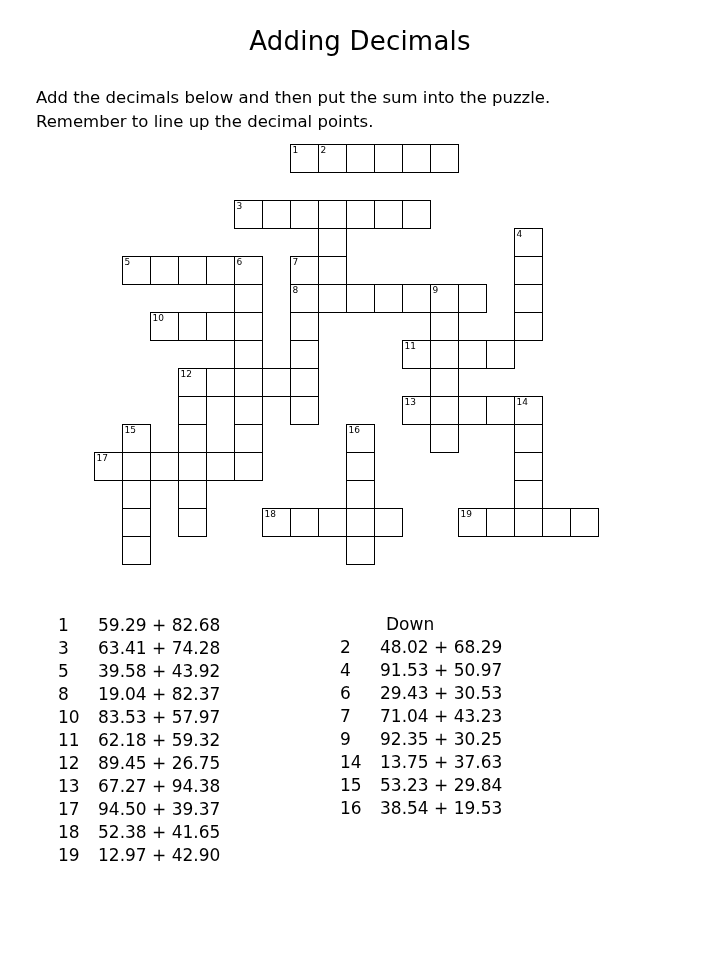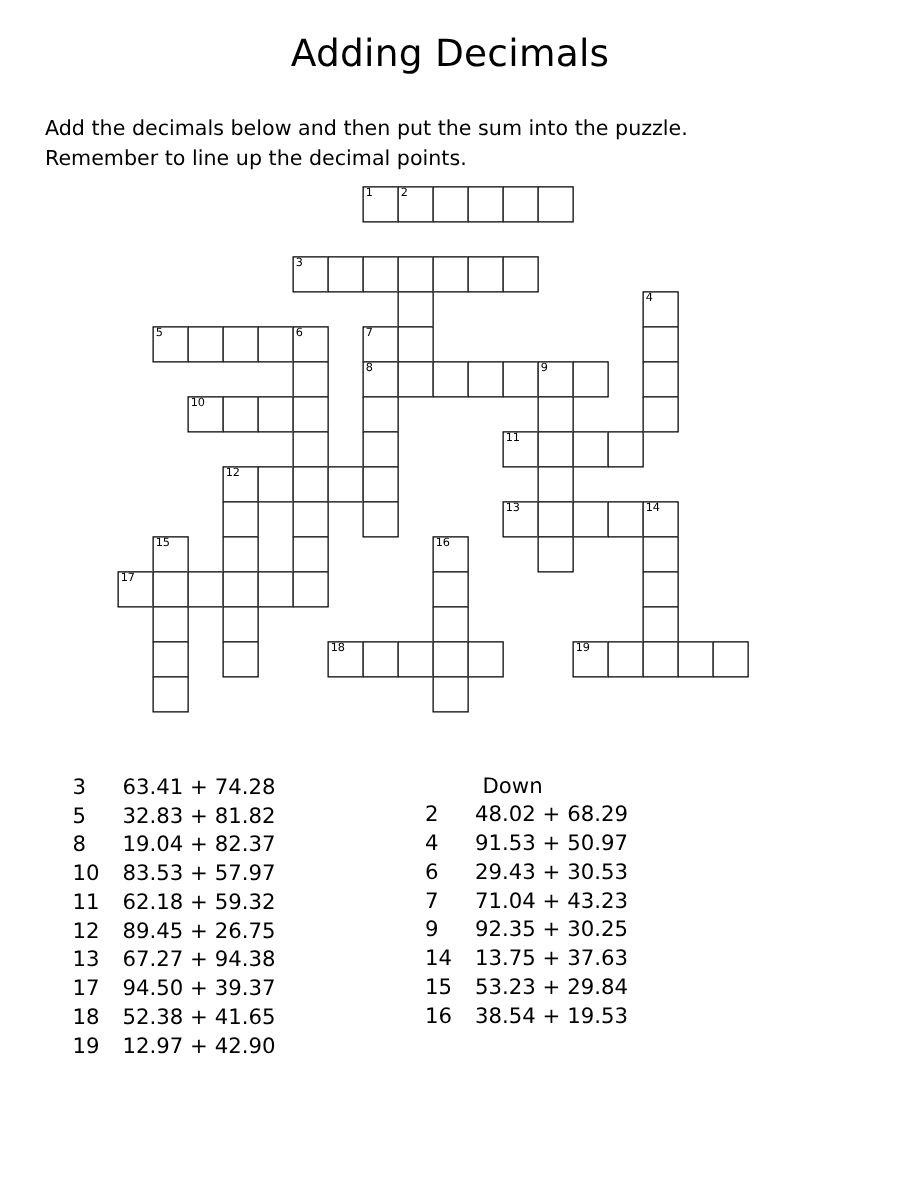--- a/index.html
+++ b/index.html
@@ -10,21 +10,21 @@
   body {
     width: 720px;
     height: 960px;
     font-family: "DejaVu Sans", sans-serif;
     color: #000000;
     position: relative;
     overflow: hidden;
   }
   #title {
     text-align: center;
-    font-size: 30px;
+    font-size: 26px;
     font-weight: normal;
     margin: 0;
     padding-top: 26px;
     letter-spacing: 0.2px;
   }
   #instructions {
     margin: 30px 0 0 36px;
     width: 600px;
     font-size: 16.5px;
     line-height: 1.45;
@@ -218,22 +218,23 @@
     <div class="cell" style="left: 514px; top: 366px;"></div>
     <div class="cell" style="left: 542px; top: 366px;"></div>
     <div class="cell" style="left: 570px; top: 366px;"></div>
     <div class="cell" style="left: 122px; top: 394px;"></div>
     <div class="cell" style="left: 346px; top: 394px;"></div>
   </div>
 
 <div id="clues">
   <div class="clue-col" id="across-col">
     <div id="across-list">
+        <div class="clue-row"><span class="clue-num">1</span><span class="clue-text">59.29 + 82.68</span></div>
         <div class="clue-row"><span class="clue-num">3</span><span class="clue-text">63.41 + 74.28</span></div>
-        <div class="clue-row"><span class="clue-num">5</span><span class="clue-text">32.83 + 81.82</span></div>
+        <div class="clue-row"><span class="clue-num">5</span><span class="clue-text">39.58 + 43.92</span></div>
         <div class="clue-row"><span class="clue-num">8</span><span class="clue-text">19.04 + 82.37</span></div>
         <div class="clue-row"><span class="clue-num">10</span><span class="clue-text">83.53 + 57.97</span></div>
         <div class="clue-row"><span class="clue-num">11</span><span class="clue-text">62.18 + 59.32</span></div>
         <div class="clue-row"><span class="clue-num">12</span><span class="clue-text">89.45 + 26.75</span></div>
         <div class="clue-row"><span class="clue-num">13</span><span class="clue-text">67.27 + 94.38</span></div>
         <div class="clue-row"><span class="clue-num">17</span><span class="clue-text">94.50 + 39.37</span></div>
         <div class="clue-row"><span class="clue-num">18</span><span class="clue-text">52.38 + 41.65</span></div>
         <div class="clue-row"><span class="clue-num">19</span><span class="clue-text">12.97 + 42.90</span></div>
       </div>
   </div>

